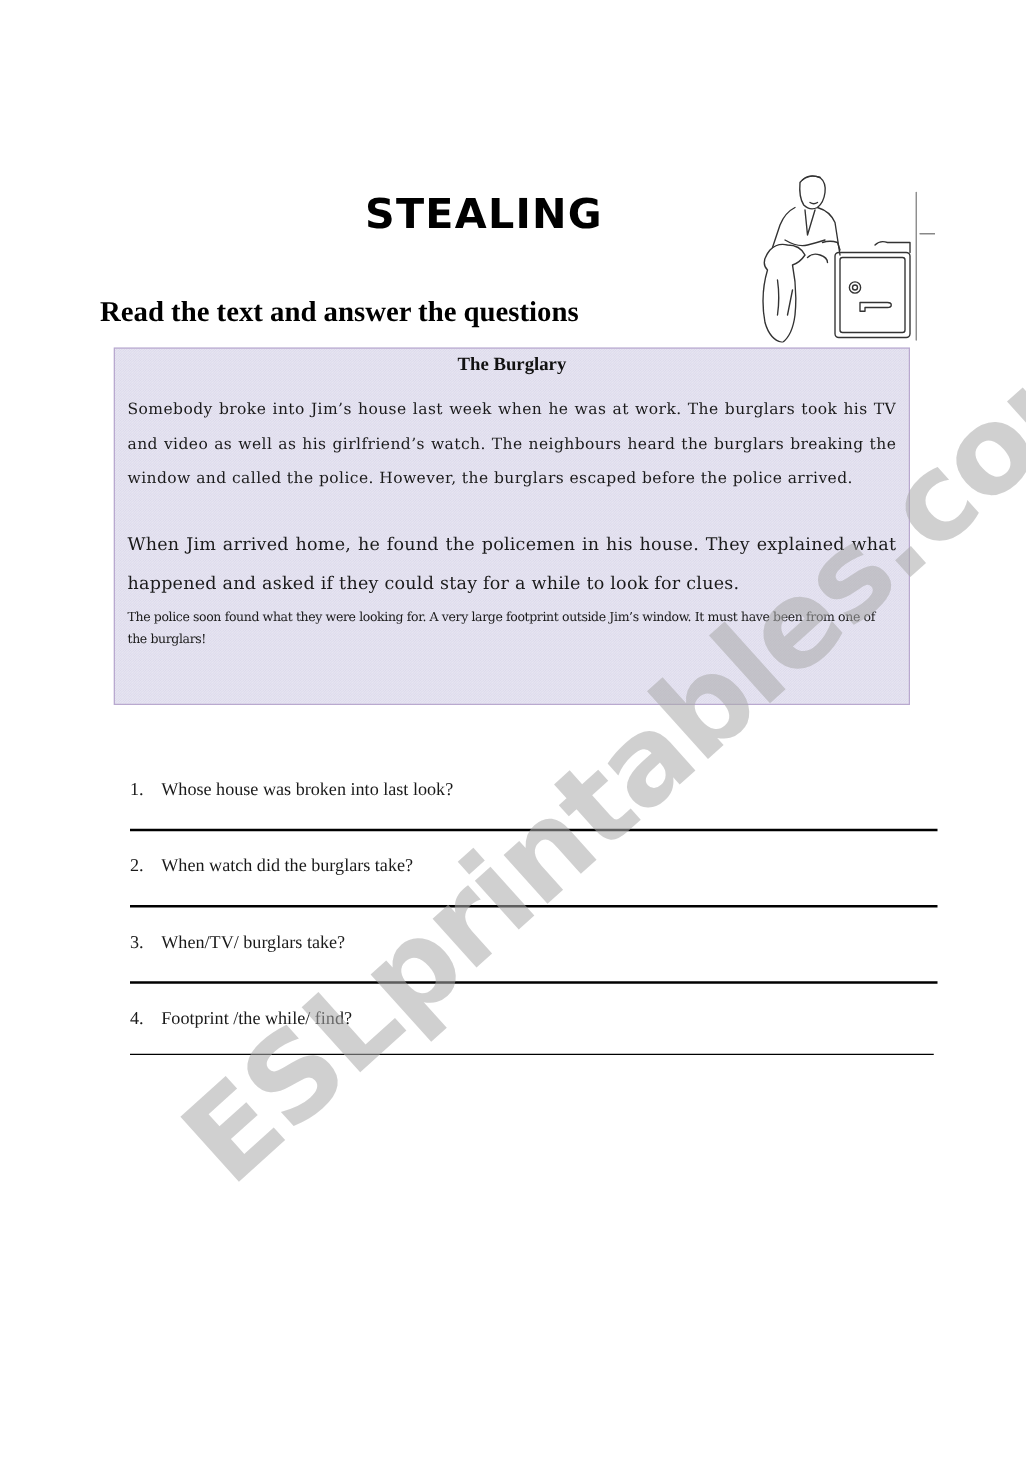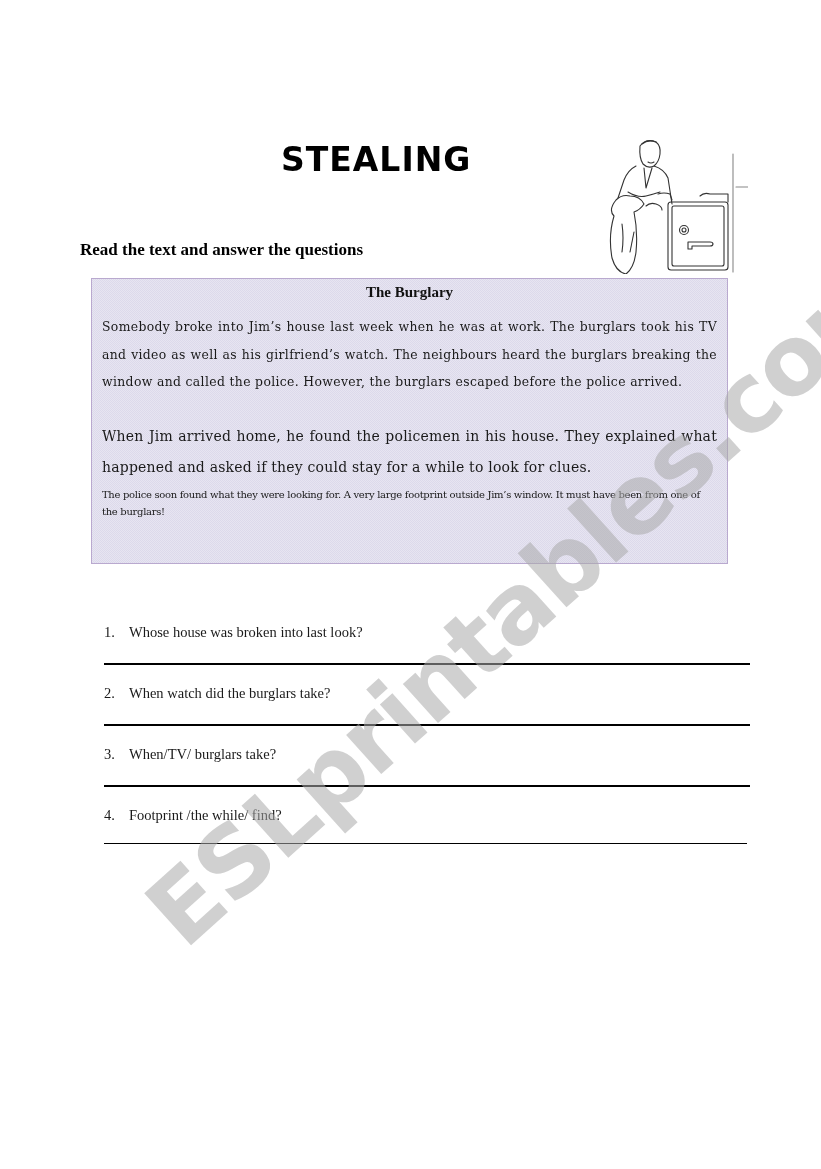--- a/index.html
+++ b/index.html
@@ -8,29 +8,29 @@
       background: #ffffff;
       position: relative;
       overflow: hidden;
       font-family: "Liberation Serif", serif;
       color: #111;
     }
     .page-title {
       position: absolute; left: 276px; top: 133px;
       font-family: "DejaVu Sans", sans-serif;
       font-weight: bold; font-size: 33px; letter-spacing: 1px;
-      color: #000; line-height: 44px; margin: 5px;
+      color: #000; line-height: 44px; margin: 16px;
     }
     .illustration {
       position: absolute; left: 608px; top: 132px; width: 140px; height: 142px;
     }
     .instruction {
       position: absolute; left: 80px; top: 235px;
       font-family: "Liberation Serif", serif;
-      font-weight: bold; font-size: 17px; color: #000;
+      font-weight: bold; font-size: 23px; color: #000;
       margin: 0; line-height: 30px;
     }
     .reading-box {
       position: absolute; left: 91px; top: 278px;
       width: 637px; height: 286px;
       border: 1px solid #b9a9cf;
       background-color: #e7e5f1;
       background-image:
         linear-gradient(45deg, rgba(200,196,224,0.35) 25%, transparent 25%, transparent 75%, rgba(200,196,224,0.35) 75%),
         linear-gradient(45deg, rgba(200,196,224,0.35) 25%, transparent 25%, transparent 75%, rgba(200,196,224,0.35) 75%);

